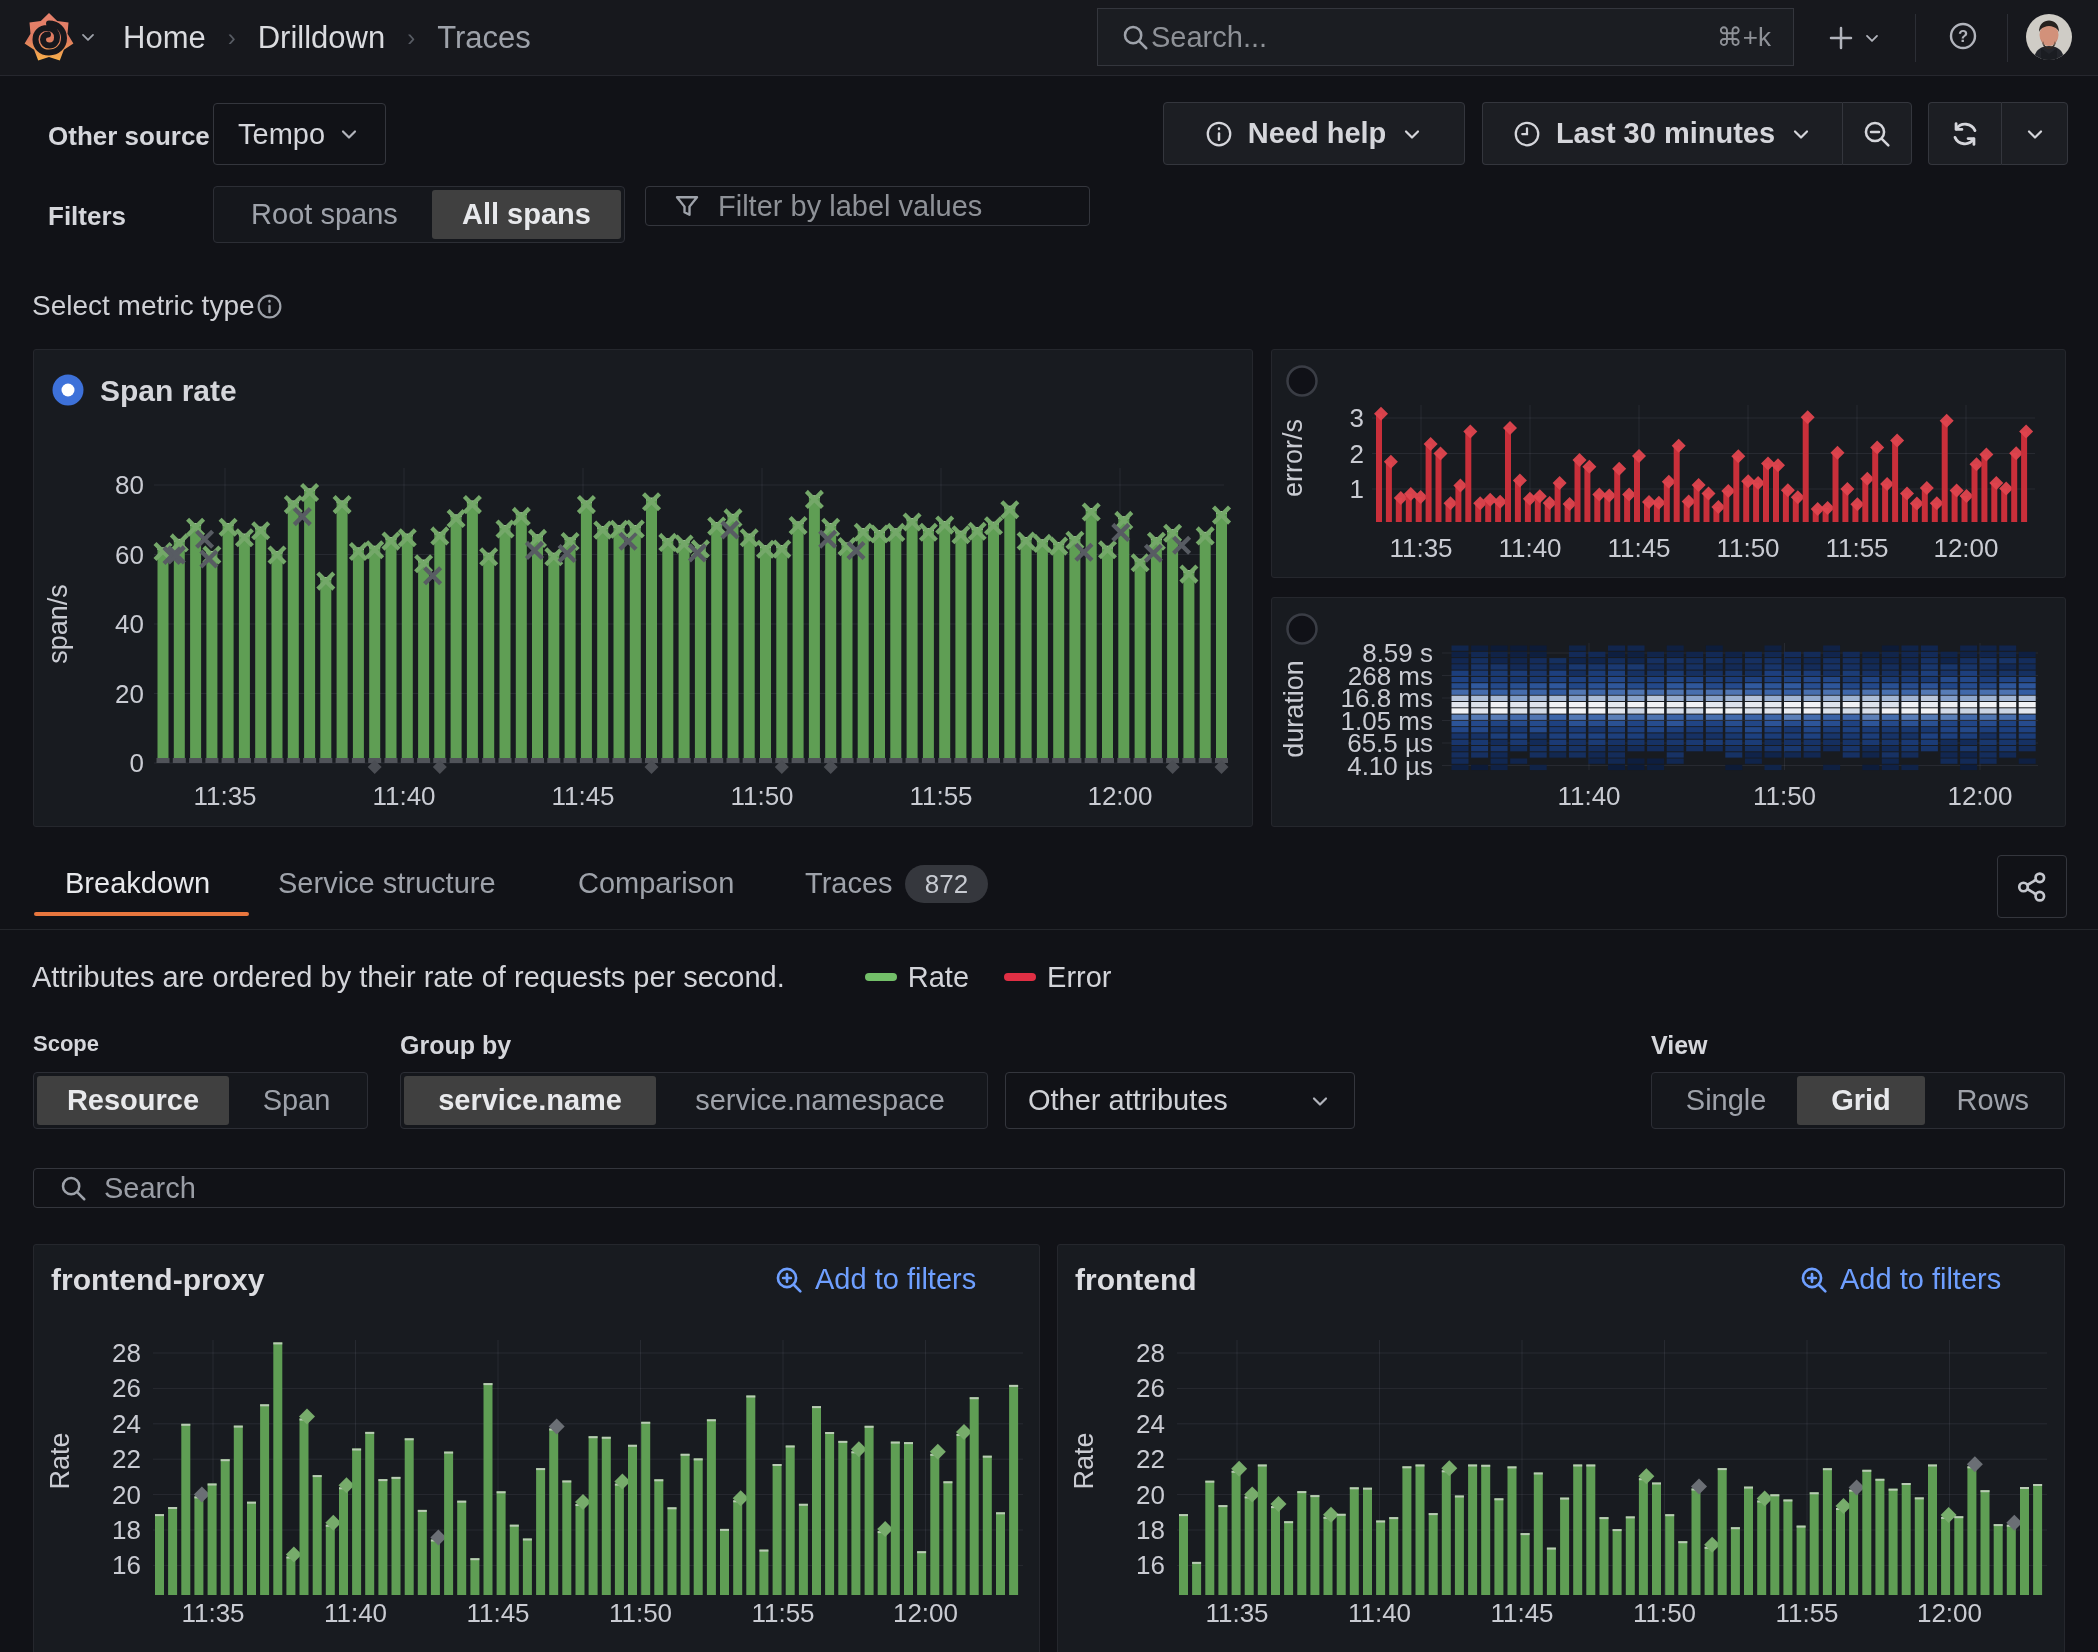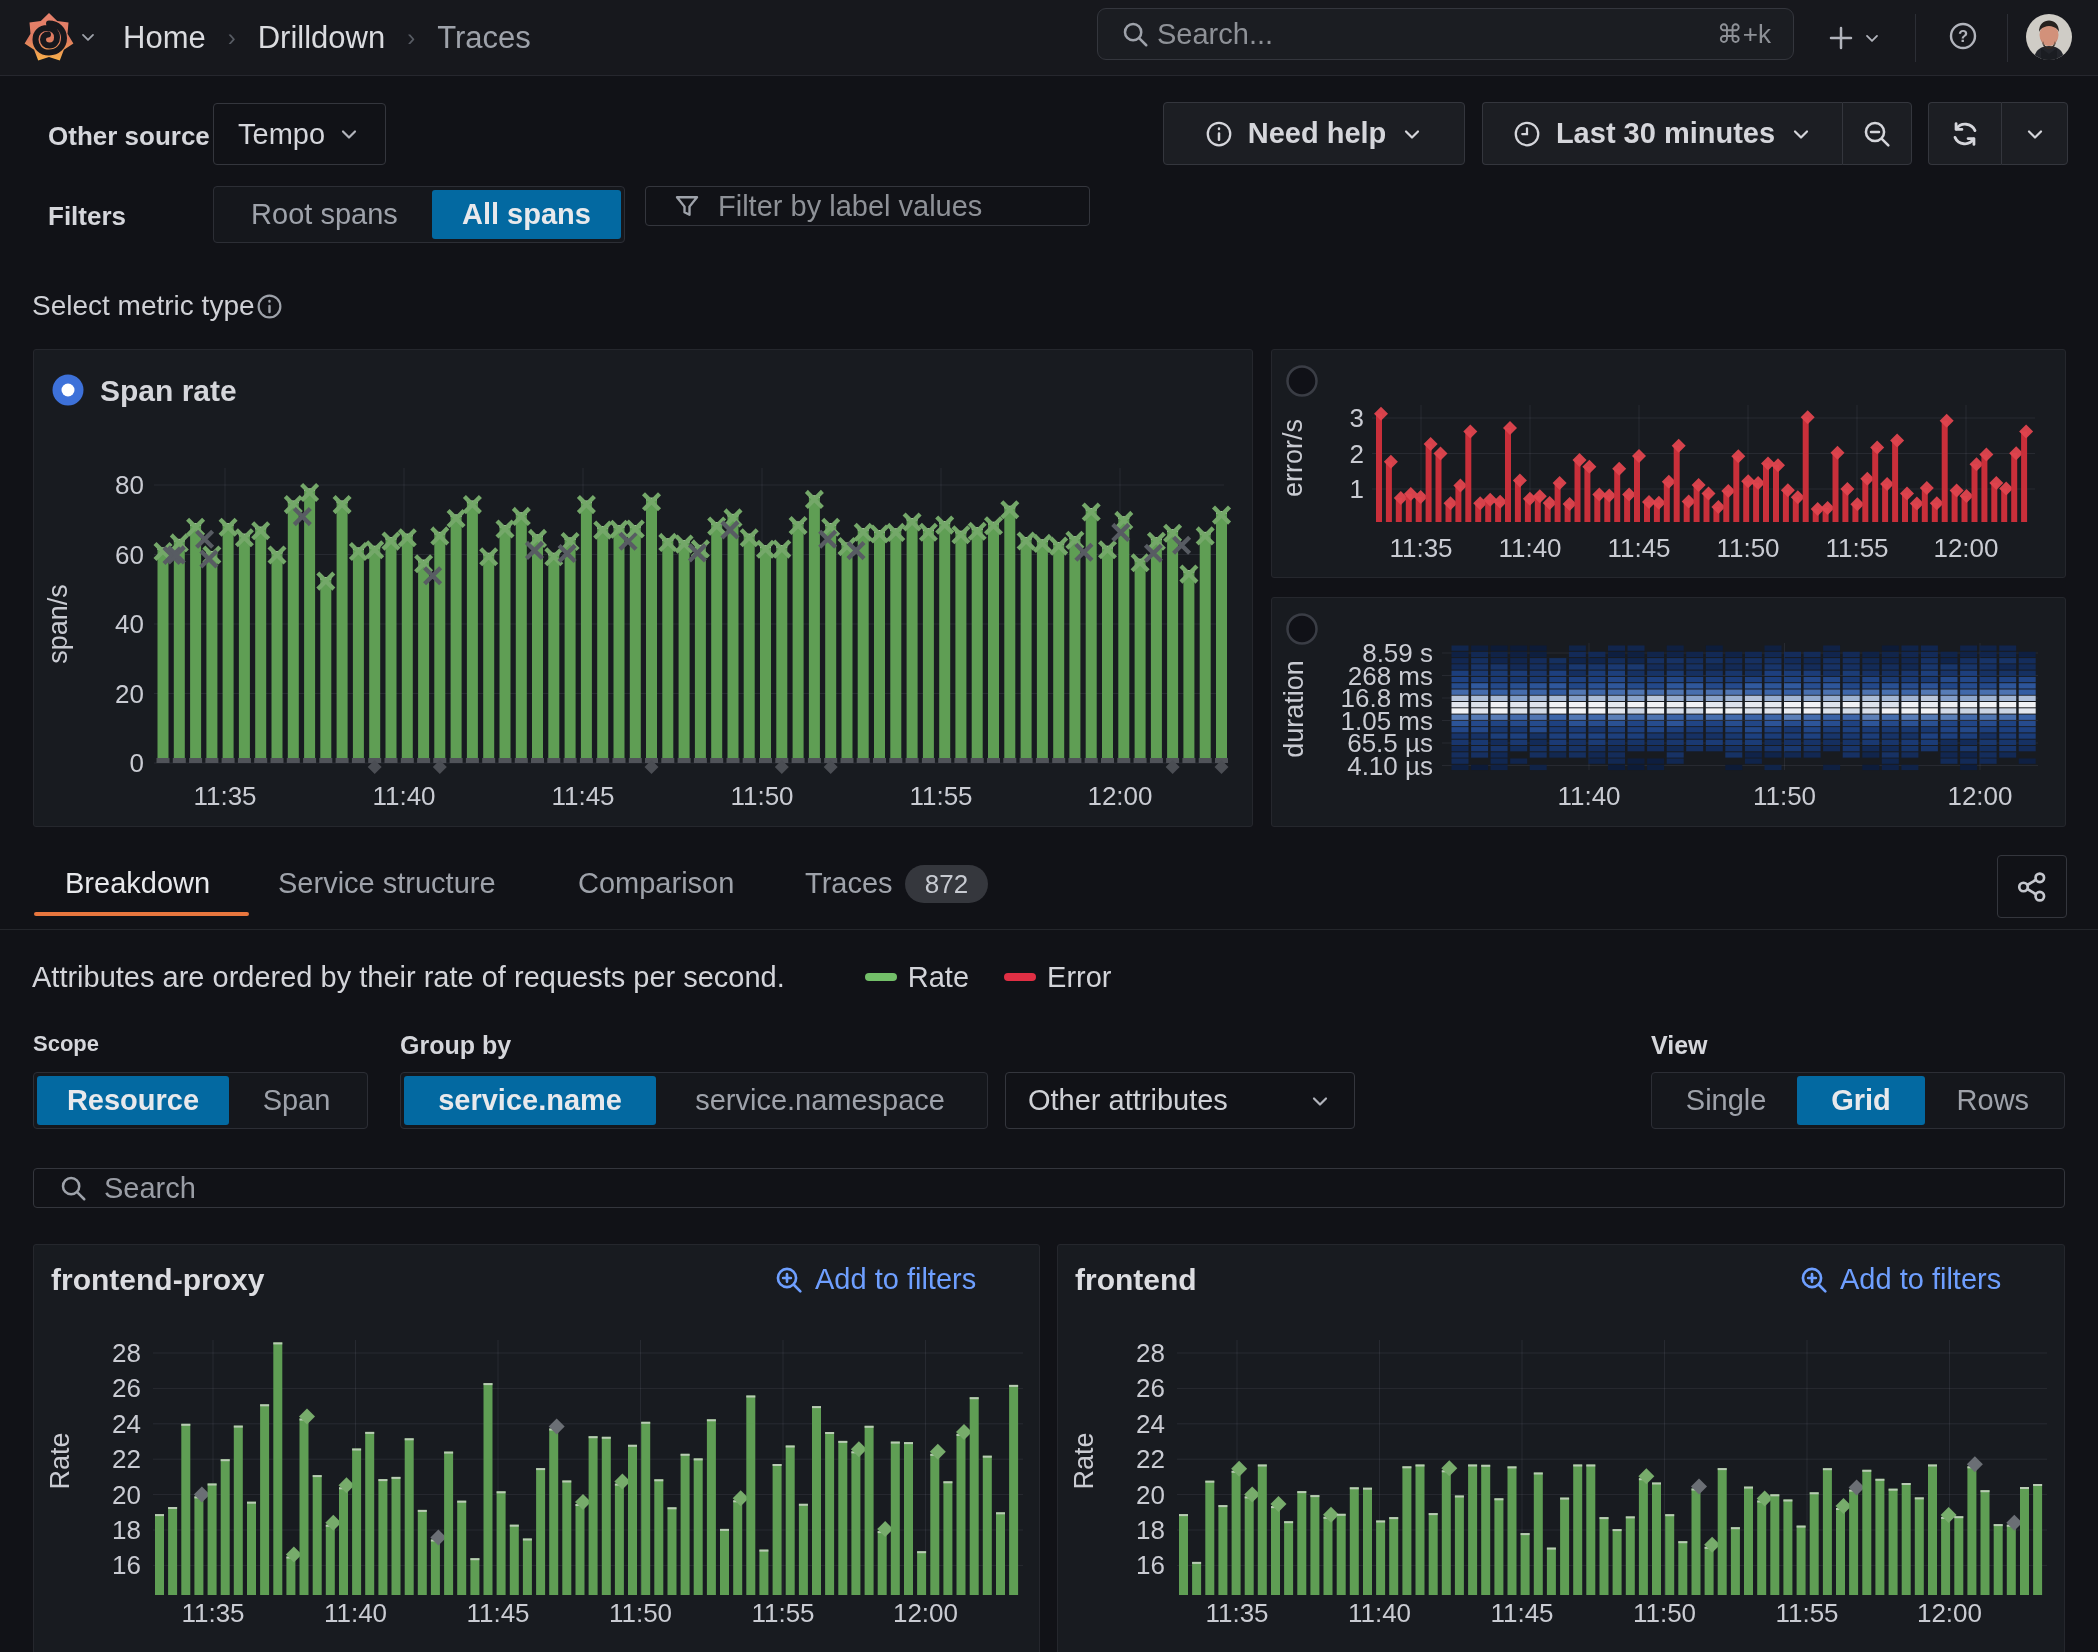--- a/index.html
+++ b/index.html
@@ -7,21 +7,21 @@
 .row { display:flex; align-items:center; }
 .btn { position:absolute; display:flex; align-items:center; justify-content:center;
   background:#1c1e23; border:1px solid #34363d; border-radius:4px; height:63px; color:#d5d6db;
   font-size:29px; font-weight:700; gap:14px; }
 .inputbox { position:absolute; display:flex; align-items:center; background:transparent;
   border:1px solid #34363d; border-radius:4px; height:40px; color:#8e9197; font-size:29px; gap:16px; }
 .seg-wrap { position:absolute; display:flex; align-items:center; background:#15171c;
   border:1px solid #2c2e35; border-radius:4px; height:57px; padding:3px; }
 .seg { display:flex; align-items:center; justify-content:center; height:49px; border-radius:3px;
   color:#9ea2aa; font-size:29px; padding:0 30px; }
-.seg.on { background:#0369a1; color:#e8e9ec; font-weight:700; }
+.seg.on { background:#404040; color:#e8e9ec; font-weight:700; }
 .panel { position:absolute; background:#181b20; border:1px solid #25272d; border-radius:3px; }
 .lbl { position:absolute; color:#d5d6db; font-weight:700; }
 text { font-family:"Liberation Sans",sans-serif; }
 </style></head><body>
 <div class="topbar"></div>
 <div class="abs" style="left:24px;top:12px"><svg width="50" height="52" viewBox="0 0 50 52" fill="none">
       <defs>
         <linearGradient id="gl" x1="0" y1="0" x2="0" y2="1">
           <stop offset="0" stop-color="#e8826d"></stop>
           <stop offset="0.55" stop-color="#dd7a60"></stop>
@@ -34,21 +34,21 @@
 <div class="abs" style="left:78px;top:27px"><svg width="20" height="20" viewBox="0 0 24 24" fill="none">
       <path d="M6 9.5 L12 15.5 L18 9.5" stroke="#9ea2aa" stroke-width="2.2" stroke-linecap="round" stroke-linejoin="round"></path>
     </svg></div>
 <div class="abs row" style="left:123px;top:20px;height:36px;font-size:31px;color:#dadbdf;gap:0">
     <span>Home</span>
     <span style="color:#585c64;font-size:24px;padding:0 22px">›</span>
     <span>Drilldown</span>
     <span style="color:#585c64;font-size:24px;padding:0 22px">›</span>
     <span style="color:#9ea2aa">Traces</span>
   </div>
-<div class="abs row" style="left:1097px;top:8px;width:697px;height:52px;background:#1b1d22;border:1px solid #34363d;border-radius:9px;padding:0 22px;gap:7px">
+<div class="abs row" style="left:1097px;top:8px;width:697px;height:58px;background:#1b1d22;border:1px solid #34363d;border-radius:0;padding:0 22px;gap:1px">
     <svg width="30" height="30" viewBox="0 0 24 24" fill="none" class="">
       <circle cx="10.5" cy="10.5" r="6.5" stroke="#9ea2aa" stroke-width="2"></circle>
       <path d="M15.5 15.5 L21 21" stroke="#9ea2aa" stroke-width="2" stroke-linecap="round"></path>
     </svg>
     <span style="color:#8e9197;font-size:29px;flex:1">Search...</span>
     <span style="color:#8e9197;font-size:26px">⌘+k</span>
   </div>
 <div class="abs" style="left:1826px;top:23px"><svg width="30" height="30" viewBox="0 0 24 24" fill="none">
       <path d="M12 4 V20 M4 12 H20" stroke="#b2b4bc" stroke-width="2" stroke-linecap="round"></path>
     </svg></div>

